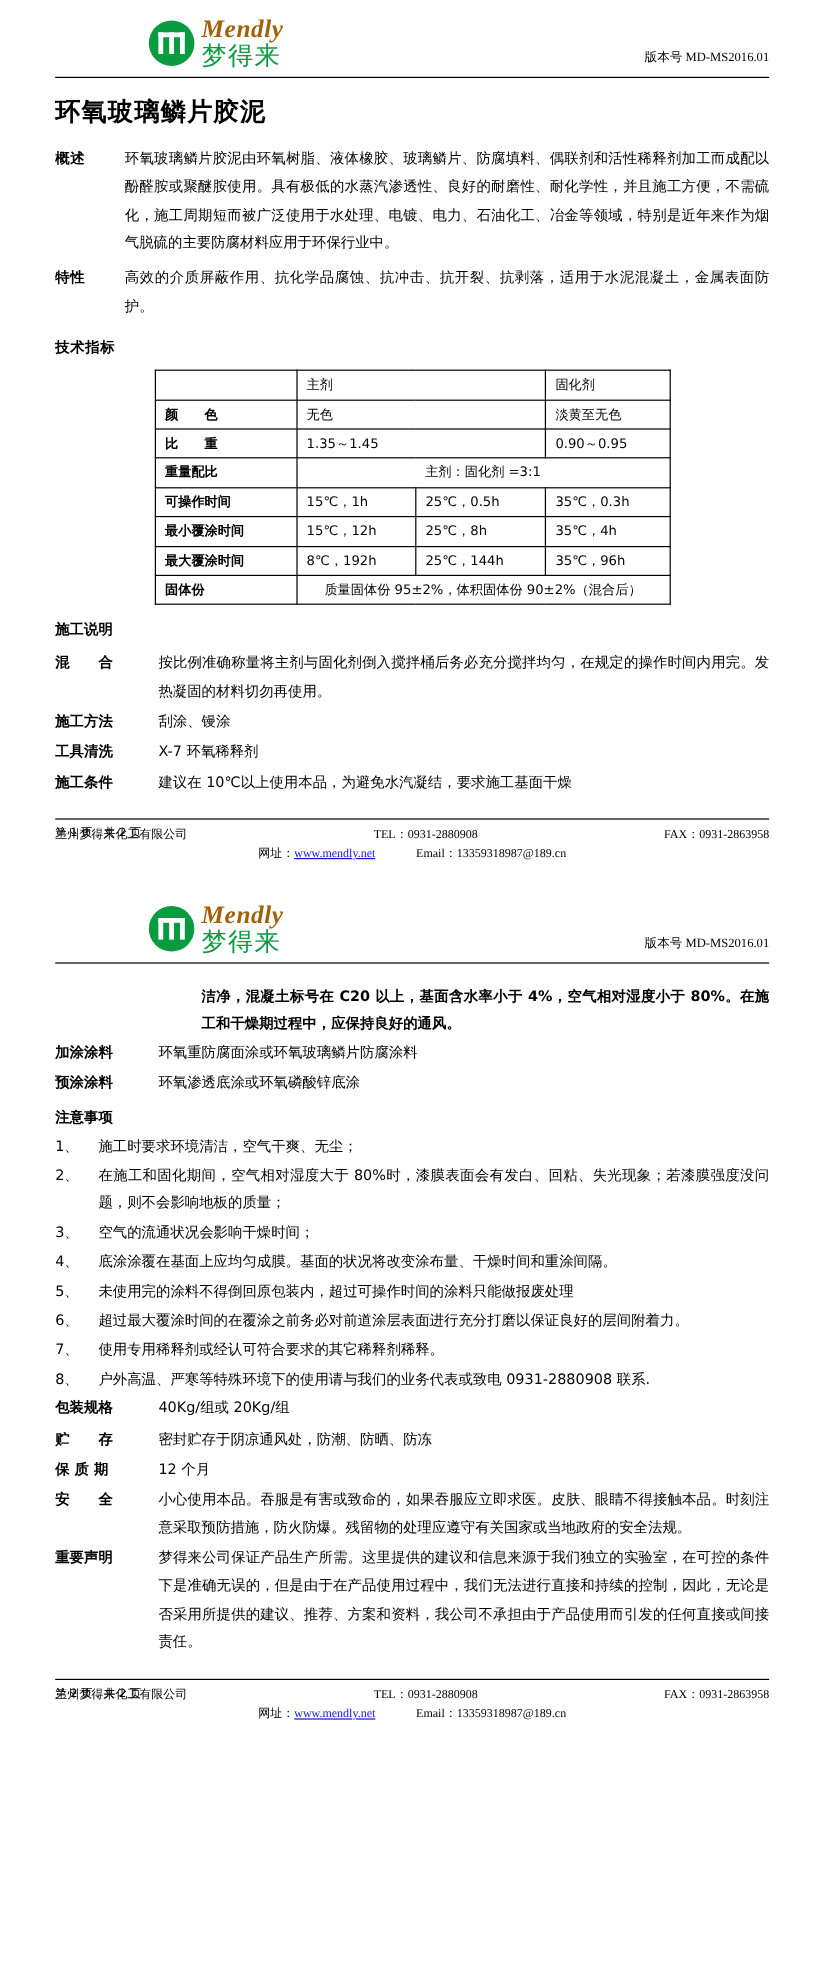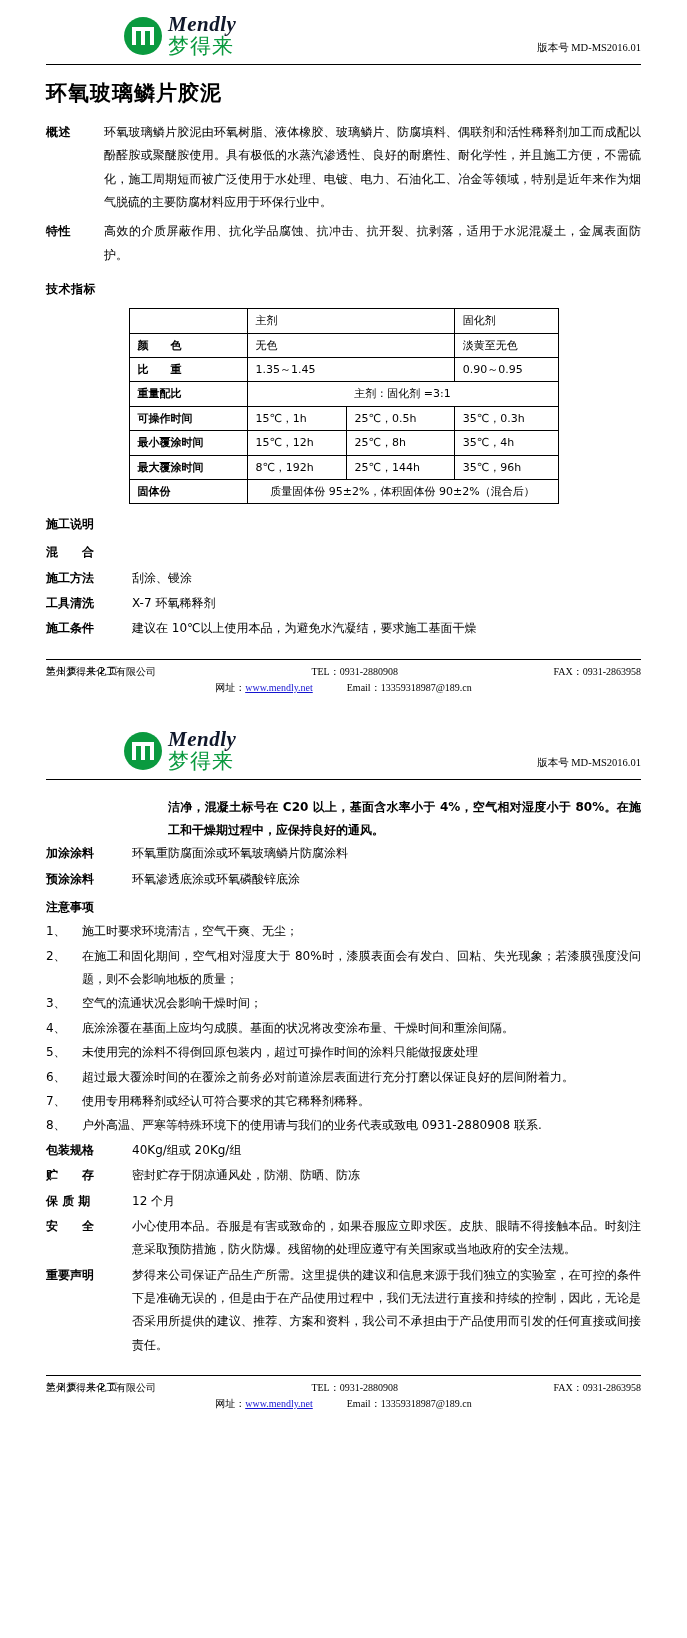--- a/index.html
+++ b/index.html
@@ -56,21 +56,21 @@
       linear-gradient(#fff,#fff) 0 0/22px 4px no-repeat;
   }
   .logo-text {
     line-height: 1.02;
   }
   .logo-en {
     font-family: "Liberation Serif", serif;
     font-size: 21px;
     font-weight: bold;
     font-style: italic;
-    color: #0f172a;
+    color: #a16207;
     letter-spacing: 0.5px;
   }
   .logo-cn {
     font-family: "DejaVu Sans", sans-serif;
     font-size: 21px;
     font-weight: normal;
     color: #0a9a3f;
     letter-spacing: 1px;
     margin-top: 1px;
   }
@@ -318,20 +318,21 @@
           <td class="bold">固体份</td>
           <td colspan="3" class="center">质量固体份 95±2%，体积固体份 90±2%（混合后）</td>
         </tr>
       </tbody>
     </table>
 
     <div class="constr-title">施工说明</div>
 
     <div class="crow">
       <div class="ckey">混　　合</div>
+      <div class="cval">按比例准确称量将主剂与固化剂倒入搅拌桶后务必充分搅拌均匀，在规定的操作时间内用完。发热凝固的材料切勿再使用。</div>
     </div>
     <div class="crow">
       <div class="ckey">施工方法</div>
       <div class="cval">刮涂、镘涂</div>
     </div>
     <div class="crow">
       <div class="ckey">工具清洗</div>
       <div class="cval">X-7 环氧稀释剂</div>
     </div>
     <div class="crow">

